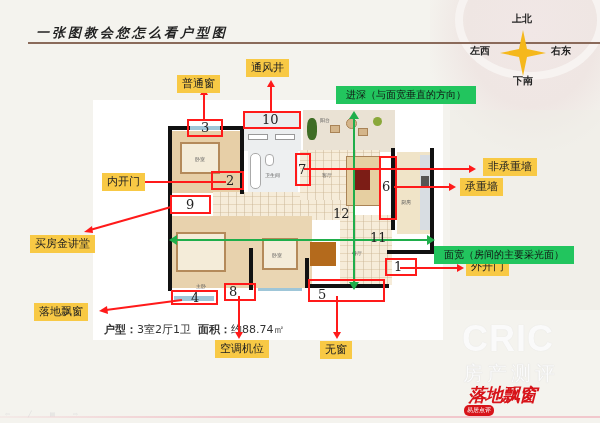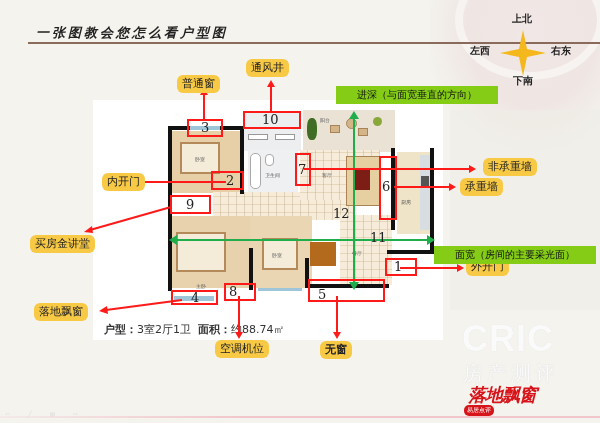--- a/index.html
+++ b/index.html
@@ -65,25 +65,25 @@
   .arrow-d { position: absolute; width: 0; height: 0; border-left: 4px solid transparent; border-right: 4px solid transparent; border-top: 7px solid #ff1a1a; }
 
   .gline { position: absolute; background: #1fae4b; }
   .garrow-u { position: absolute; width: 0; height: 0; border-left: 5px solid transparent; border-right: 5px solid transparent; border-bottom: 8px solid #1fae4b; }
   .garrow-d { position: absolute; width: 0; height: 0; border-left: 5px solid transparent; border-right: 5px solid transparent; border-top: 8px solid #1fae4b; }
   .garrow-l { position: absolute; width: 0; height: 0; border-top: 5px solid transparent; border-bottom: 5px solid transparent; border-right: 8px solid #1fae4b; }
   .garrow-r { position: absolute; width: 0; height: 0; border-top: 5px solid transparent; border-bottom: 5px solid transparent; border-left: 8px solid #1fae4b; }
 
   .ylabel {
     position: absolute; background: #f8c945; color: #222;
-    font-size: 11px; padding: 2px 5px; white-space: nowrap; line-height: 14px; border-radius: 6px;
+    font-size: 11px; padding: 2px 5px; white-space: nowrap; line-height: 14px;
   }
   .glabel {
-    position: absolute; background: #84cc16; color: #111;
-    font-size: 10px; padding: 2px 21px; white-space: nowrap; line-height: 14px;
+    position: absolute; background: #22c55e; color: #111;
+    font-size: 10px; padding: 2px 10px; white-space: nowrap; line-height: 14px;
   }
 
   
   .cric { position: absolute; left: 462px; top: 318px; font-family: "Liberation Sans", sans-serif; font-weight: bold; font-size: 36px; color: rgba(255,255,255,0.85); letter-spacing: 1px; text-shadow: 0 0 1px #ddd; }
   .cric-sub { position: absolute; left: 463px; top: 360px; font-size: 20px; color: rgba(255,255,255,0.9); letter-spacing: 4px; text-shadow: 0 0 1px #ccc; }
   .brand { position: absolute; left: 468px; top: 383px; font-size: 18px; font-weight: bold; font-style: italic; color: #d7141a; letter-spacing: -1px; }
   .brand-tag { position: absolute; left: 464px; top: 405px; background: #d7141a; color: #fff; font-size: 6px; padding: 1px 3px; border-radius: 5px; }
   .bottom-bar { position: absolute; left: 0; top: 416px; width: 600px; height: 2px; background: linear-gradient(90deg, rgba(240,200,205,0.2), #f1c7cc 40%, #f1c7cc); }
   .nav-icons { position: absolute; left: 5px; top: 410px; font-size: 6px; color: #ddd; letter-spacing: 8px; }
 </style>
@@ -255,21 +255,21 @@
   <div class="rline" style="left:238px;top:296px;width:2px;height:37px;"></div>
   <div class="arrow-d" style="left:235px;top:332px;"></div>
   <div class="ylabel" style="left:215px;top:340px;">空调机位</div>
 </div>
 
 <div>
   <div class="rbox" style="left:308px;top:279px;width:77px;height:23px;"></div>
   <span class="num" style="left:318px;top:288px;">5</span>
   <div class="rline" style="left:336px;top:296px;width:2px;height:37px;"></div>
   <div class="arrow-d" style="left:333px;top:332px;"></div>
-  <div class="ylabel" style="left:320px;top:341px;font-weight:bold;">无窗</div>
+  <div class="ylabel" style="left:320px;top:341px;">无窗</div>
 </div>
 
 <div>
   <div class="rbox" style="left:385px;top:258px;width:32px;height:18px;"></div>
   <span class="num" style="left:394px;top:260px;">1</span>
   <div class="rline" style="left:400px;top:267px;width:58px;height:2px;"></div>
   <div class="arrow-r" style="left:457px;top:264px;"></div>
   <div class="ylabel" style="left:466px;top:258px;">外开门</div>
 </div>
 

